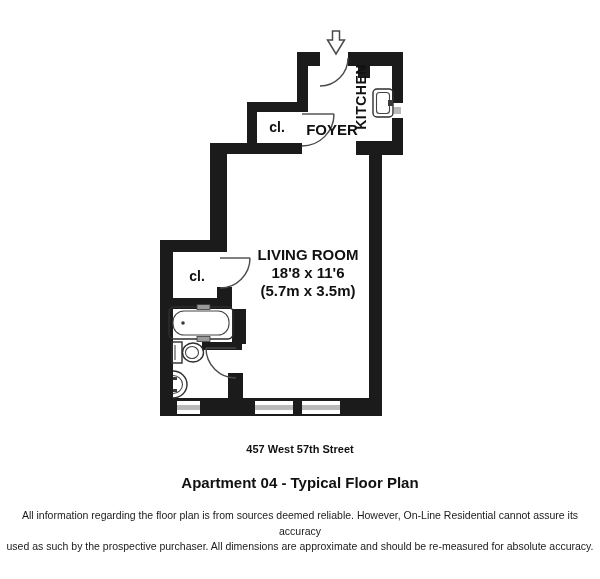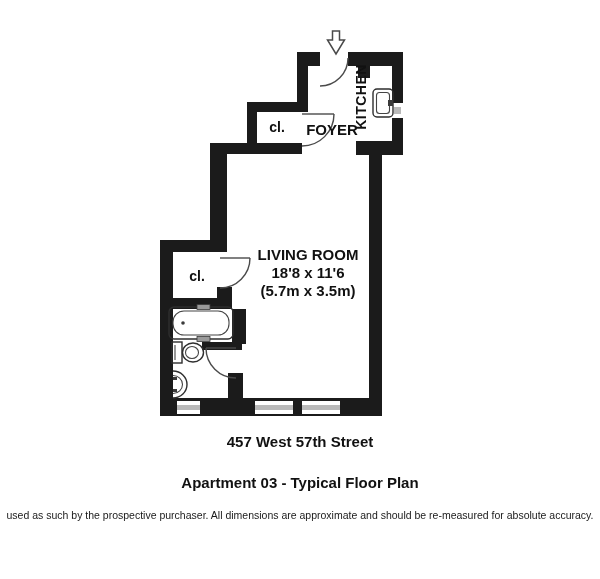--- a/index.html
+++ b/index.html
@@ -11,21 +11,21 @@
   .fix{fill:none;stroke:#2e2e2e;stroke-width:1.4;}
   .fixthin{fill:none;stroke:#444;stroke-width:1.1;}
   .winwhite{fill:#ffffff;}
   .wingray{fill:#b9b9b9;}
   .mark{fill:#9a9a9a;stroke:#3a3a3a;stroke-width:0.8;}
   .tap{fill:#3a3a3a;}
   .lbl{fill:#111;font-weight:bold;text-anchor:middle;}
   .lbl14{font-size:14px;}
   .lbl15{font-size:15px;}
   .footer-line{position:absolute;left:0;width:600px;text-align:center;color:#111;}
-  .addr{top:433px;font-size:15px;font-weight:bold;}
+  .addr{top:443px;font-size:11px;font-weight:bold;}
   .title{top:474px;font-size:15px;font-weight:bold;}
   .disc{top:508px;font-size:10.5px;line-height:15.5px;color:#1a1a1a;}
 </style>
 </head>
 <body>
 
 <div id="stage">
 
   <svg width="600" height="440" viewBox="0 0 600 440">
 
@@ -122,17 +122,18 @@
       <text class="lbl lbl15" x="332" y="135">FOYER</text>
       <text class="lbl lbl14" x="277" y="132">cl.</text>
       <text class="lbl lbl14" x="197" y="281">cl.</text>
       <text class="lbl lbl15" x="308" y="260">LIVING ROOM</text>
       <text class="lbl lbl15" x="308" y="278">18'8 x 11'6</text>
       <text class="lbl lbl15" x="308" y="296">(5.7m x 3.5m)</text>
     </g>
   </svg>
 
   <div class="footer-line addr">457 West 57th Street</div>
-  <div class="footer-line title">Apartment 03 - Typical Floor Plan</div>
+  <div class="footer-line title">Apartment 04 - Typical Floor Plan</div>
   <div class="footer-line disc">
+    <div>All information regarding the floor plan is from sources deemed reliable.  However, On-Line Residential cannot assure its accuracy</div>
     <div>used as such by the prospective purchaser.  All dimensions are approximate and should be re-measured for absolute accuracy.</div>
   </div>
 </div>
 
 </body></html>

